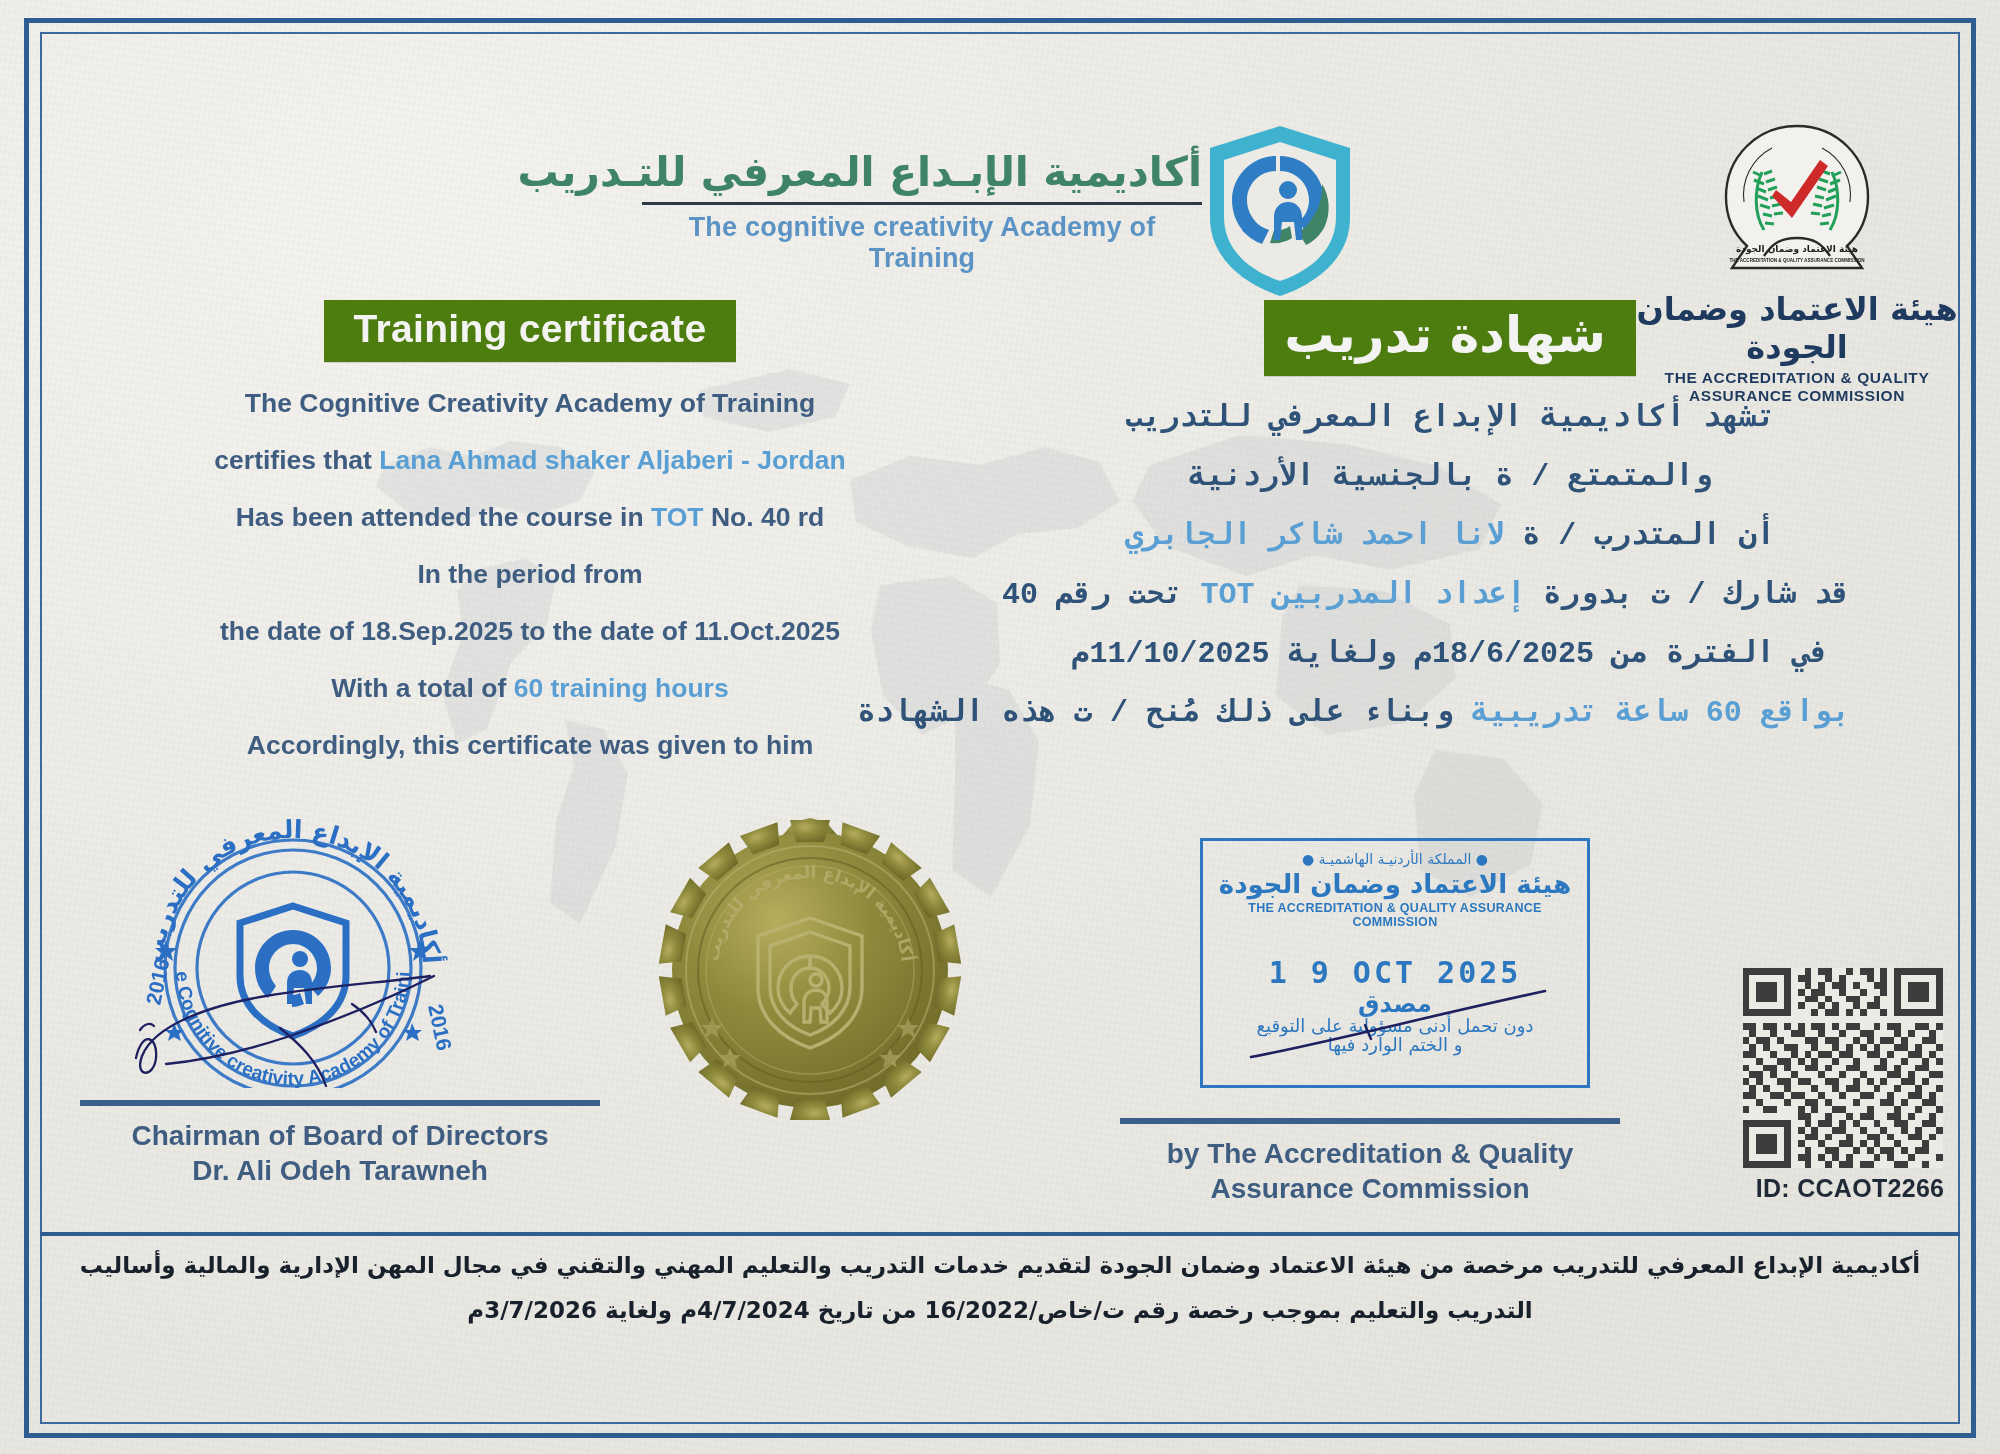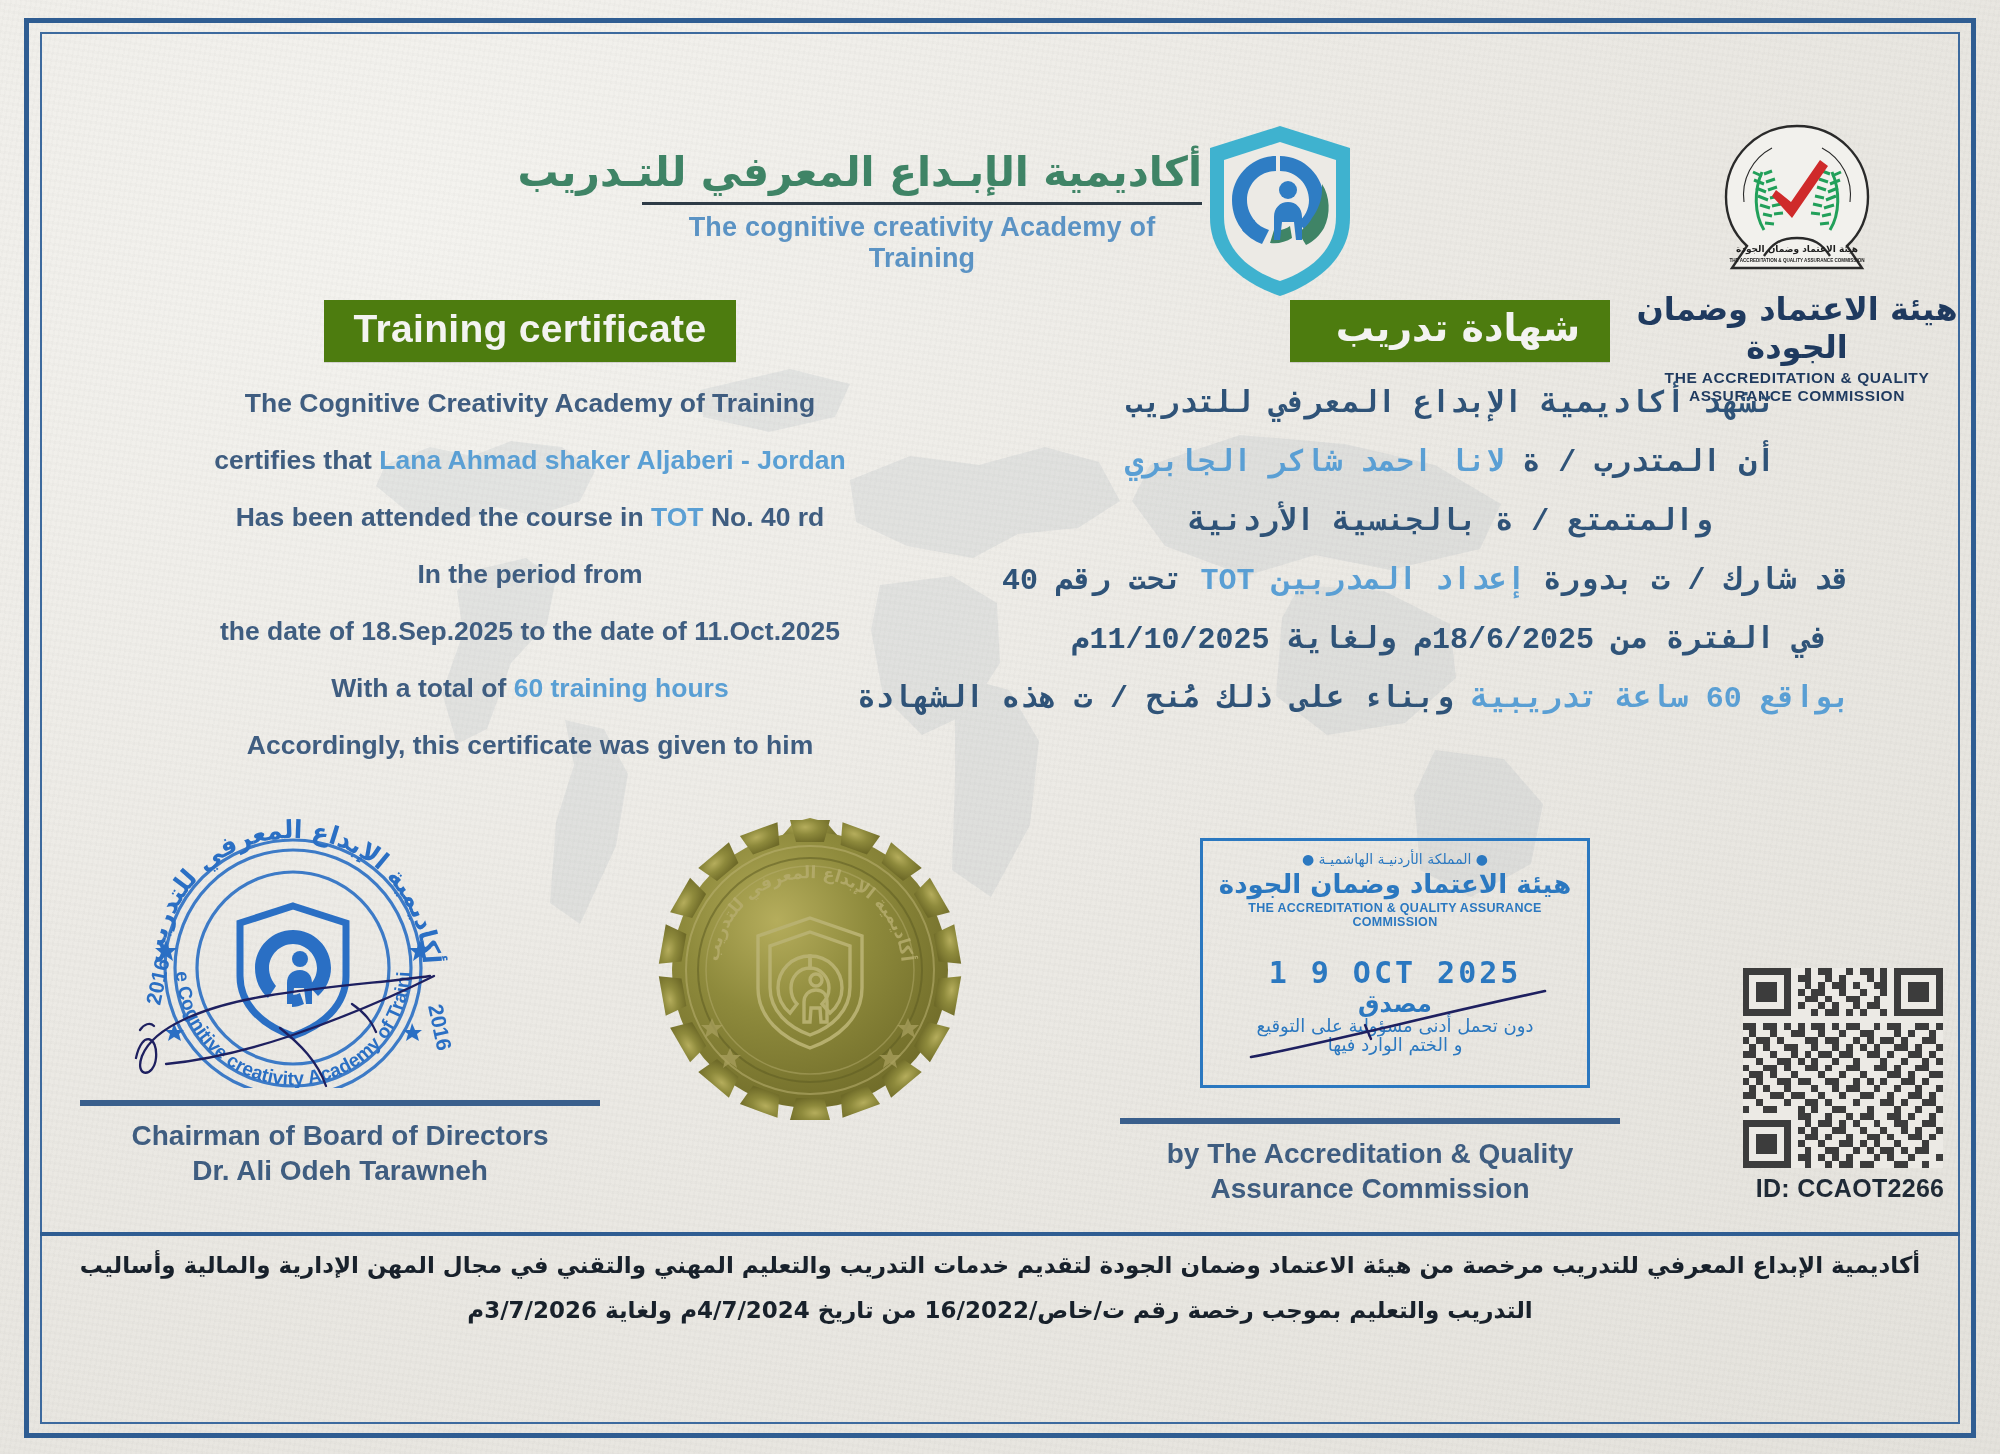--- a/index.html
+++ b/index.html
@@ -98,21 +98,21 @@
   }
   #col-en .line:first-of-type{ margin-top:34px; }
   .hl{ color:#5a9fd4; }
 
   
   #col-ar{
     position:absolute; right:150px; top:300px; width:800px;
     text-align:center; direction:rtl;
     font-family:"DejaVu Sans", sans-serif;
   }
-  #col-ar .badge{ font-size:38px; padding:6px 30px 12px 46px; }
+  #col-ar .badge{ font-size:50px; padding:6px 30px 12px 20px; }
   #col-ar .line{
     font-size:30px; font-weight:bold; color:#2f5378;
     margin-top:22px; white-space:nowrap;font-family:Liberation Mono, monospace;
   }
   #col-ar .line:first-of-type{ margin-top:28px; }
 
   
   #academy-stamp{ position:absolute; left:128px; top:818px; width:330px; height:270px; }
   #signature{ position:absolute; left:120px; top:880px; width:360px; height:220px; pointer-events:none; }
   #gold-seal{ position:absolute; left:650px; top:810px; width:320px; height:320px; }
@@ -237,25 +237,25 @@
     <div class="line">
       <span>With a total of</span>
       <span class="hl">60 training hours</span>
     </div>
     <div class="line">Accordingly, this certificate was given to him</div>
   </div>
 
   <div id="col-ar">
     <div class="badge">شهادة تدريب</div>
     <div class="line">تشهد أكاديمية الإبداع المعرفي للتدريب</div>
+    <div class="line">والمتمتع / ة بالجنسية الأردنية</div>
     <div class="line">
       <span>أن المتدرب / ة</span>
       <span class="hl">لانا احمد شاكر الجابري</span>
     </div>
-    <div class="line">والمتمتع / ة بالجنسية الأردنية</div>
     <div class="line">
       <span>قد شارك / ت بدورة</span>
       <span class="hl">إعداد المدربين TOT</span>
       <span>تحت رقم 40</span>
     </div>
     <div class="line">في الفترة من 18/6/2025م ولغاية 11/10/2025م</div>
     <div class="line">
       <span class="hl">بواقع 60 ساعة تدريبية</span>
       <span>وبناء على ذلك مُنح / ت هذه الشهادة</span>
     </div>

